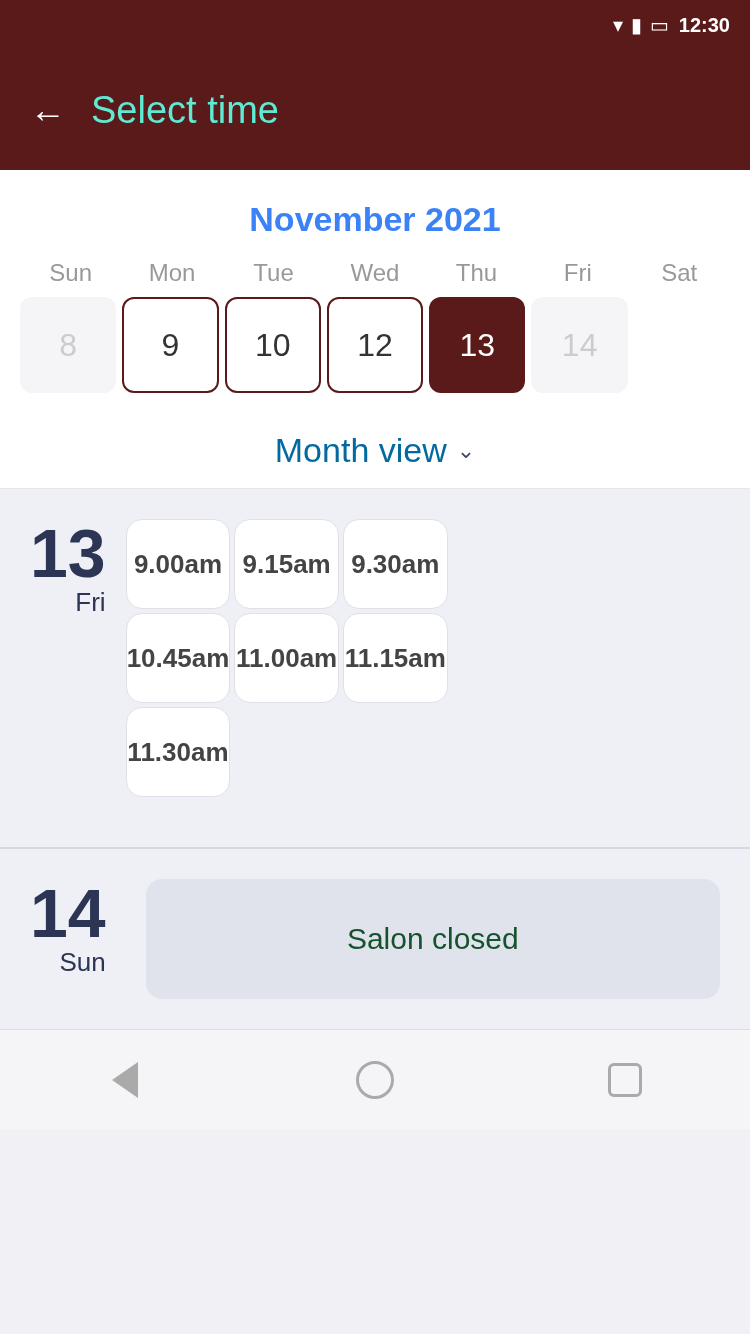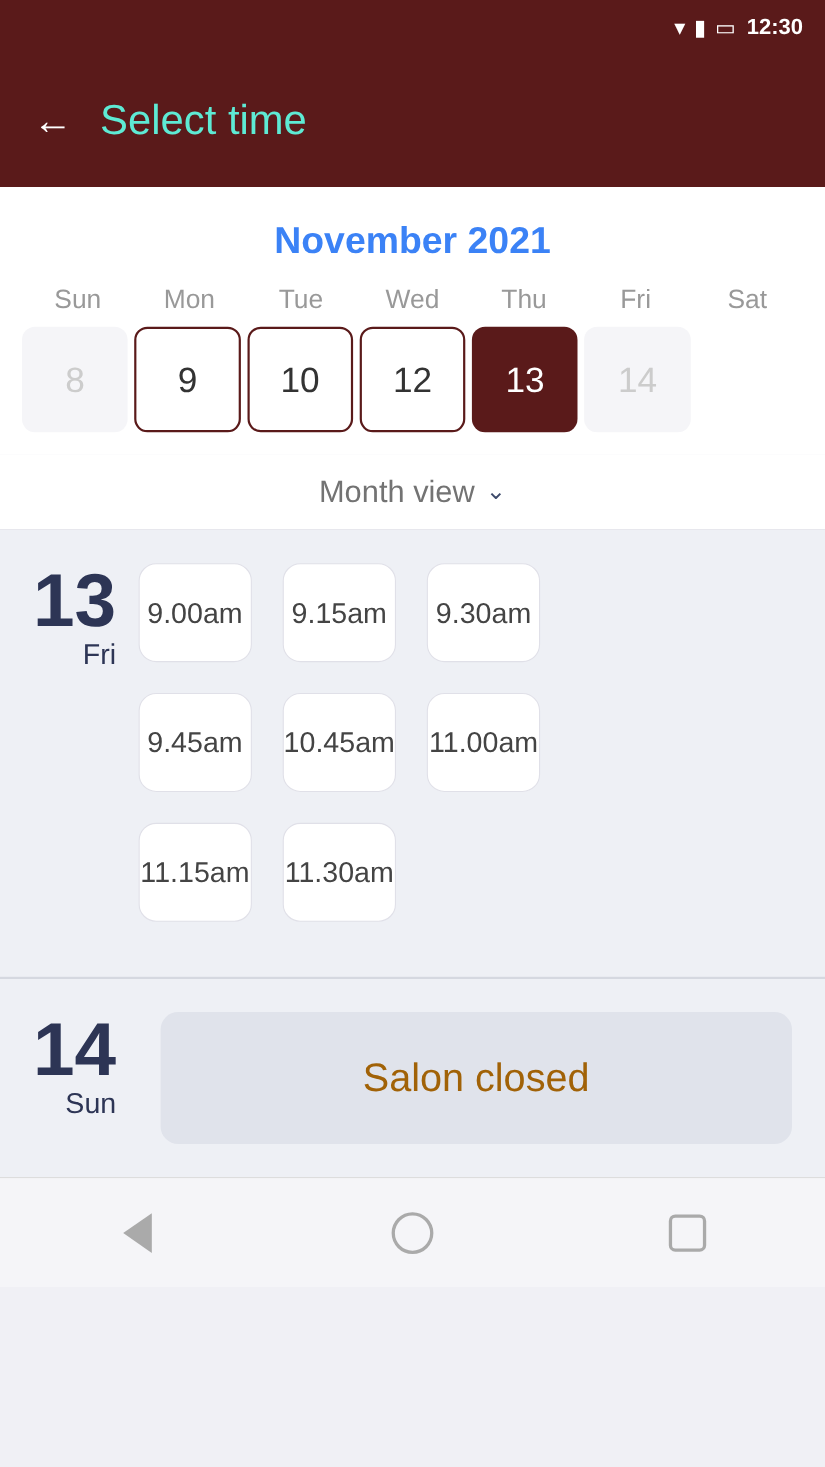--- a/index.html
+++ b/index.html
@@ -121,22 +121,22 @@
       display: flex;
       align-items: center;
       justify-content: center;
       padding: 18px 0;
       background: white;
       border-bottom: 1px solid #e5e5ec;
       gap: 10px;
       cursor: pointer;
     }
     .month-view-label {
-      font-size: 28px;
-      color: #737373;
+      font-size: 34px;
+      color: #0369a1;
     }
     .chevron-down {
       font-size: 22px;
       color: #3d4a6b;
     }
 
     
     .day-section {
       background: #eef0f5;
       padding: 30px 30px 30px;
@@ -162,21 +162,22 @@
     }
     .day-label-block {
       display: flex;
       flex-direction: column;
       align-items: center;
       margin-right: 20px;
     }
     .time-grid {
       display: grid;
       grid-template-columns: repeat(3, 1fr);
-      gap: 28px;
+      gap: 4px;
+      font-weight: bold;
     }
     .time-slot {
       background: white;
       border-radius: 16px;
       display: flex;
       align-items: center;
       justify-content: center;
       height: 90px;
       font-size: 26px;
       color: #444;
@@ -200,22 +201,22 @@
       gap: 20px;
     }
     .closed-card {
       flex: 1;
       background: #e0e3eb;
       border-radius: 16px;
       display: flex;
       align-items: center;
       justify-content: center;
       height: 120px;
-      font-size: 36px;
-      color: #a16207;
+      font-size: 30px;
+      color: #14532d;
     }
 
     
     .bottom-nav {
       background: #f5f5f8;
       height: 100px;
       display: flex;
       align-items: center;
       justify-content: space-around;
       border-top: 1px solid #ddd;
@@ -302,21 +303,20 @@
 <div class="day-section">
   <div class="day-header">
     <div class="day-label-block">
       <span class="day-number">13</span>
       <span class="day-name">Fri</span>
     </div>
     <div class="time-grid">
       <div class="time-slot">9.00am</div>
       <div class="time-slot">9.15am</div>
       <div class="time-slot">9.30am</div>
-      <div class="time-slot">9.45am</div>
       <div class="time-slot">10.45am</div>
       <div class="time-slot">11.00am</div>
       <div class="time-slot">11.15am</div>
       <div class="time-slot">11.30am</div>
     </div>
   </div>
 </div>
 
 <div class="section-divider"></div>
 

